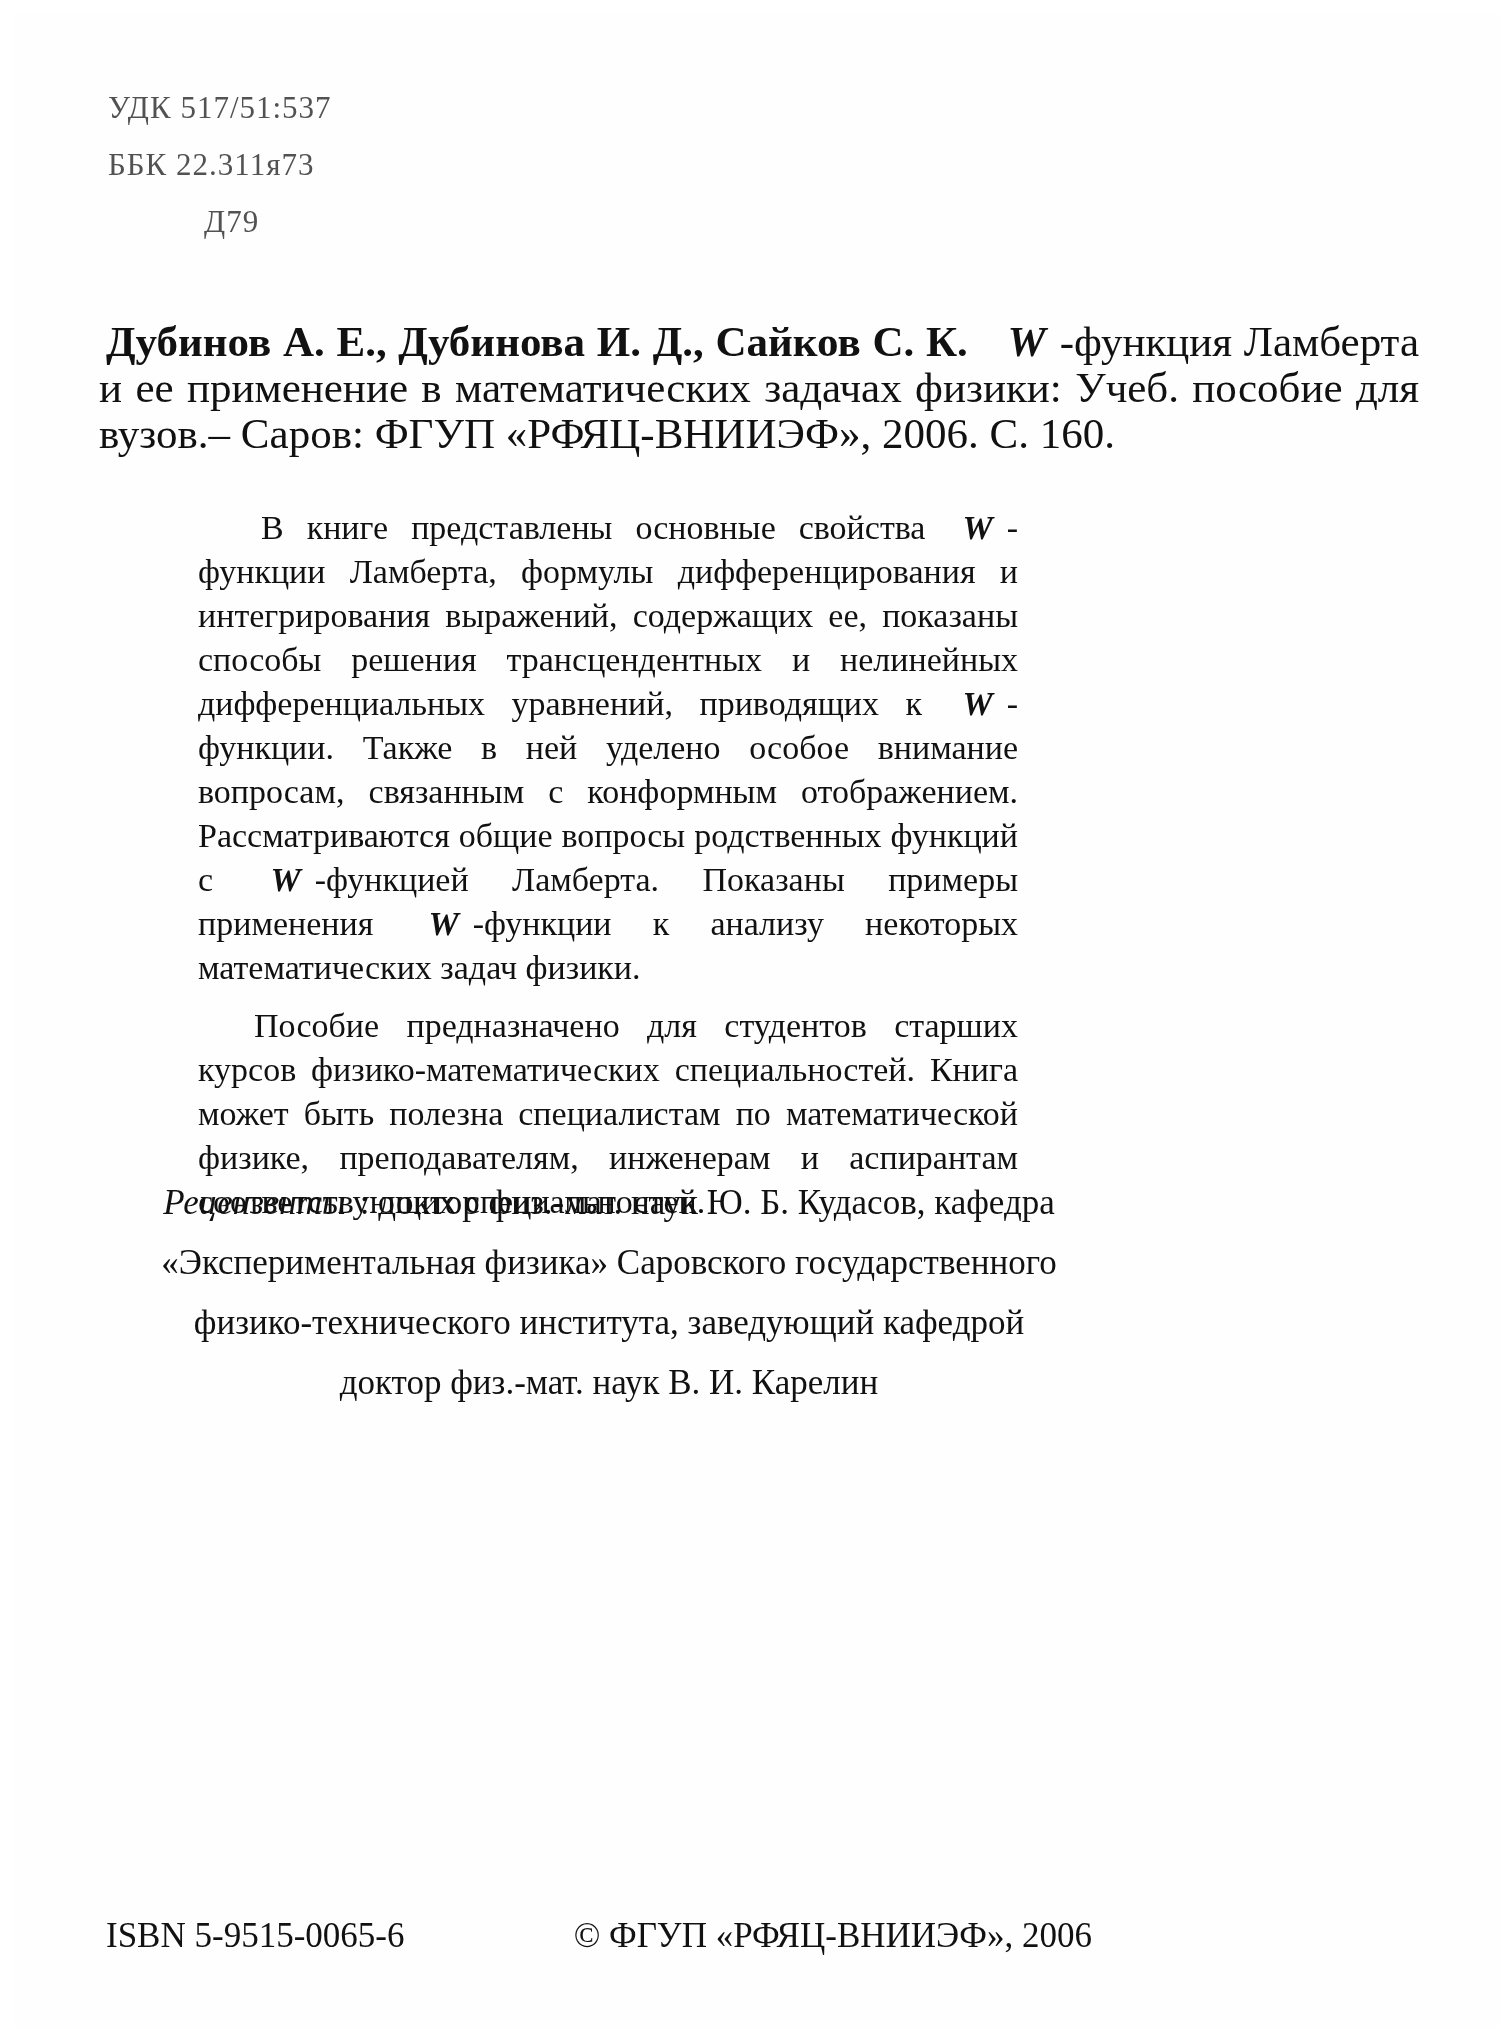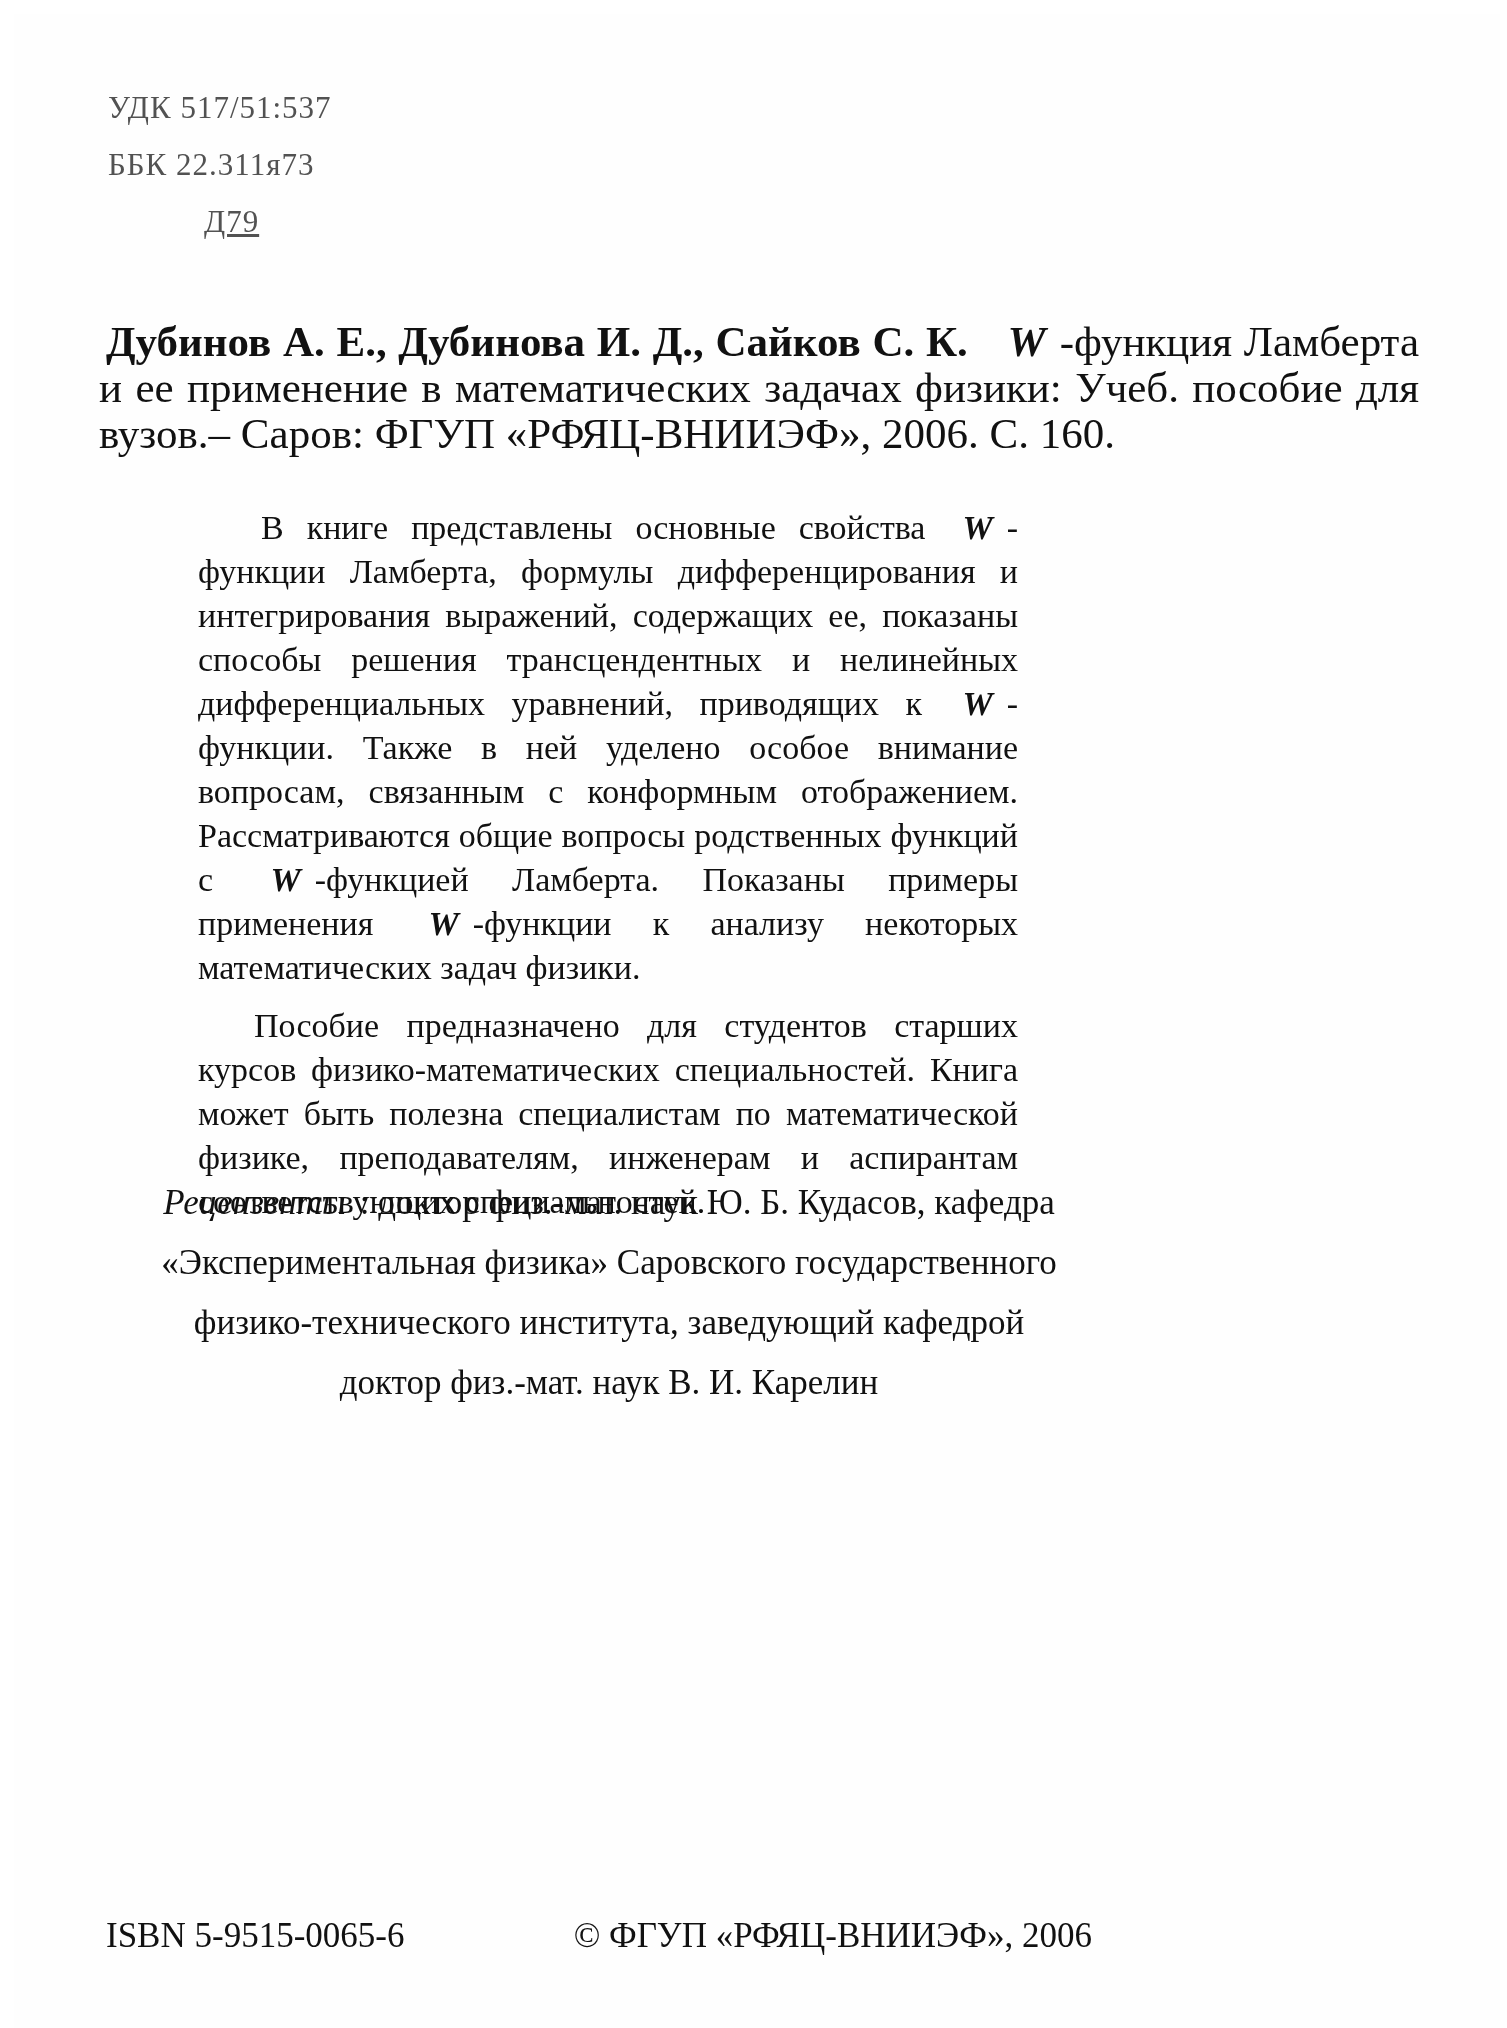--- a/index.html
+++ b/index.html
@@ -22,21 +22,21 @@
     position: absolute;
     top: 58px;
     left: 80px;
     font-size: 31px;
     line-height: 43px;
     letter-spacing: 1px;
     color: #222;
     opacity: 0.78;
     filter: blur(0.6px);
   }
-  .code-id { margin-left: 96px; text-decoration: underline; }
+  .code-id { margin-left: 96px; }
 
   
   .bib {
     position: absolute;
     top: 298px;
     left: 78px;
     width: 1334px;
     font-size: 43px;
     line-height: 46px;
     text-align: justify;

